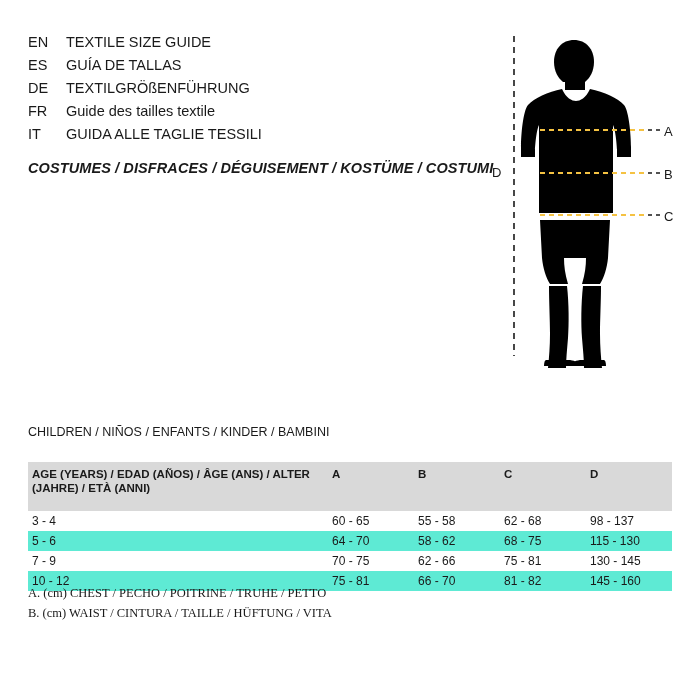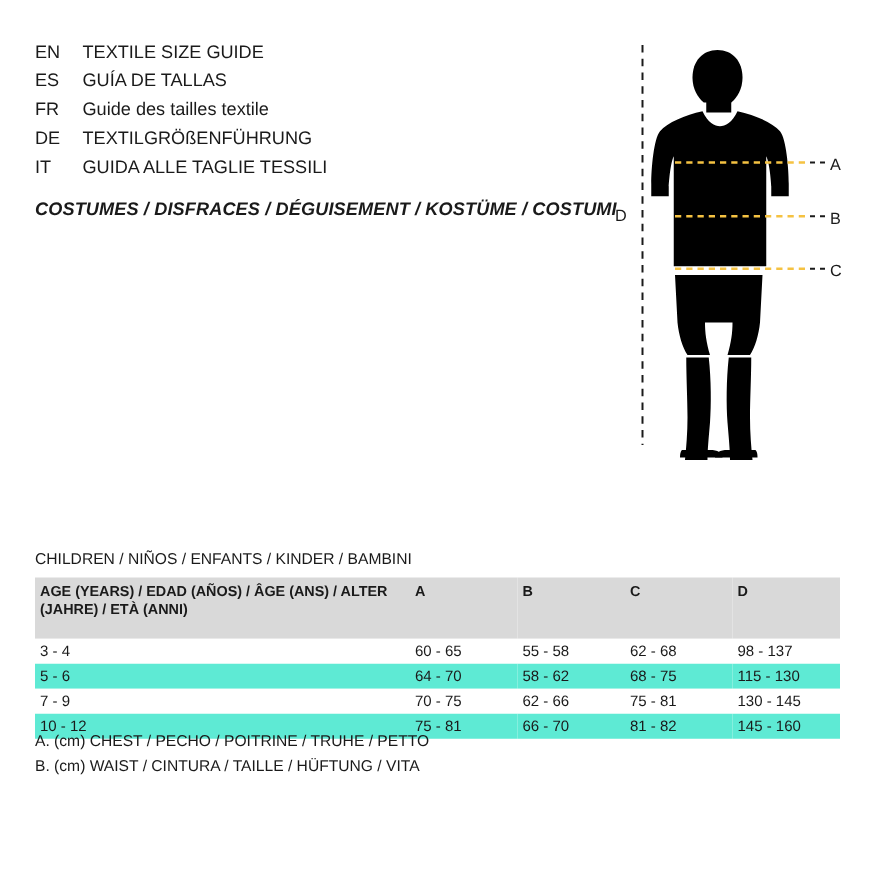--- a/index.html
+++ b/index.html
@@ -60,21 +60,21 @@
     height: 340px;
   }
   .figure-area svg {
     display: block;
   }
 
   
   .children-label {
     position: absolute;
     left: 28px;
-    top: 440px;
+    top: 425px;
     font-size: 12.5px;
   }
   table.size-table {
     position: absolute;
     left: 28px;
     top: 462px;
     width: 644px;
     border-collapse: collapse;
     font-size: 12px;
   }
@@ -108,43 +108,44 @@
   
   .legend {
     position: absolute;
     left: 28px;
     top: 583px;
     font-size: 12.5px;
   }
   .legend div {
     height: 20px;
     line-height: 20px;
+    font-family: Liberation Serif, serif;
   }
 </style>
 </head>
 <body>
 
 <div class="page">
 
   <div class="lang-block">
     <div class="lang-row">
       <span class="lang-code">EN</span>
       <span class="lang-text">TEXTILE SIZE GUIDE</span>
     </div>
     <div class="lang-row">
       <span class="lang-code">ES</span>
       <span class="lang-text">GUÍA DE TALLAS</span>
     </div>
     <div class="lang-row">
+      <span class="lang-code">DE</span>
+      <span class="lang-text">TEXTILGRÖßENFÜHRUNG</span>
+    </div>
+    <div class="lang-row">
       <span class="lang-code">FR</span>
       <span class="lang-text">Guide des tailles textile</span>
-    </div>
-    <div class="lang-row">
-      <span class="lang-code">DE</span>
-      <span class="lang-text">TEXTILGRÖßENFÜHRUNG</span>
     </div>
     <div class="lang-row">
       <span class="lang-code">IT</span>
       <span class="lang-text">GUIDA ALLE TAGLIE TESSILI</span>
     </div>
   </div>
 
   <div class="costumes-line">COSTUMES / DISFRACES / DÉGUISEMENT / KOSTÜME / COSTUMI</div>
 
   <div class="figure-area">

